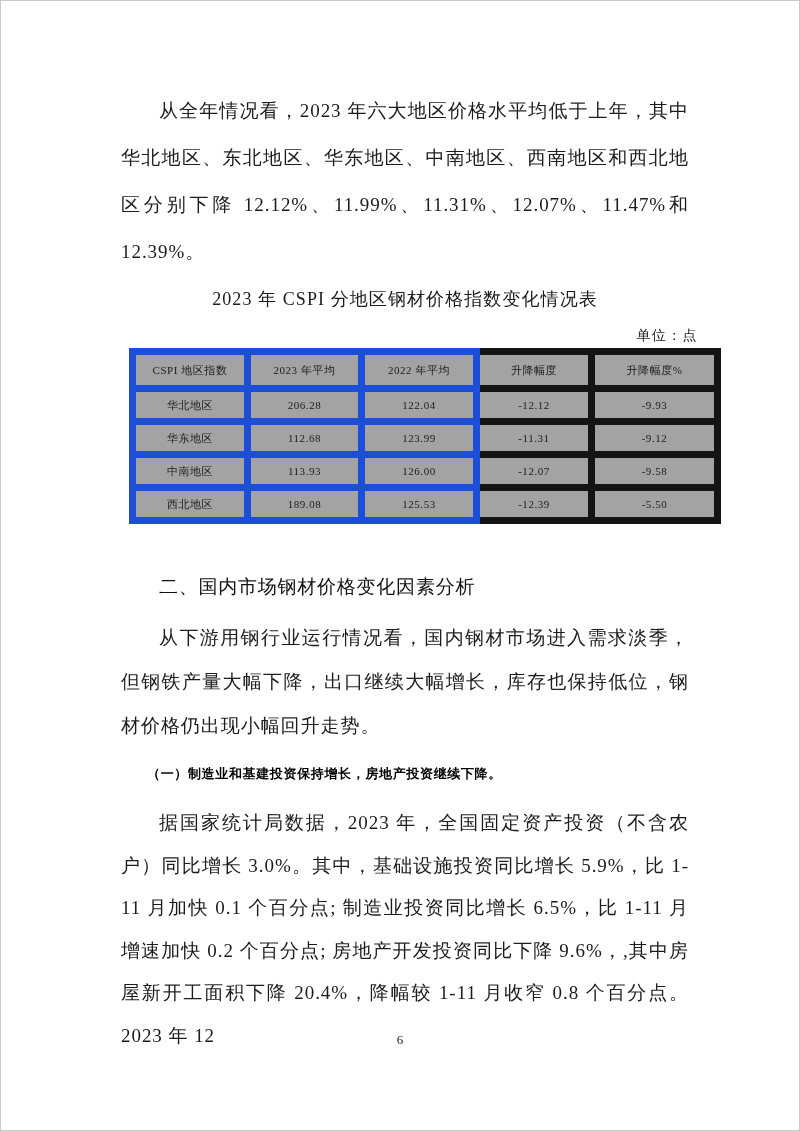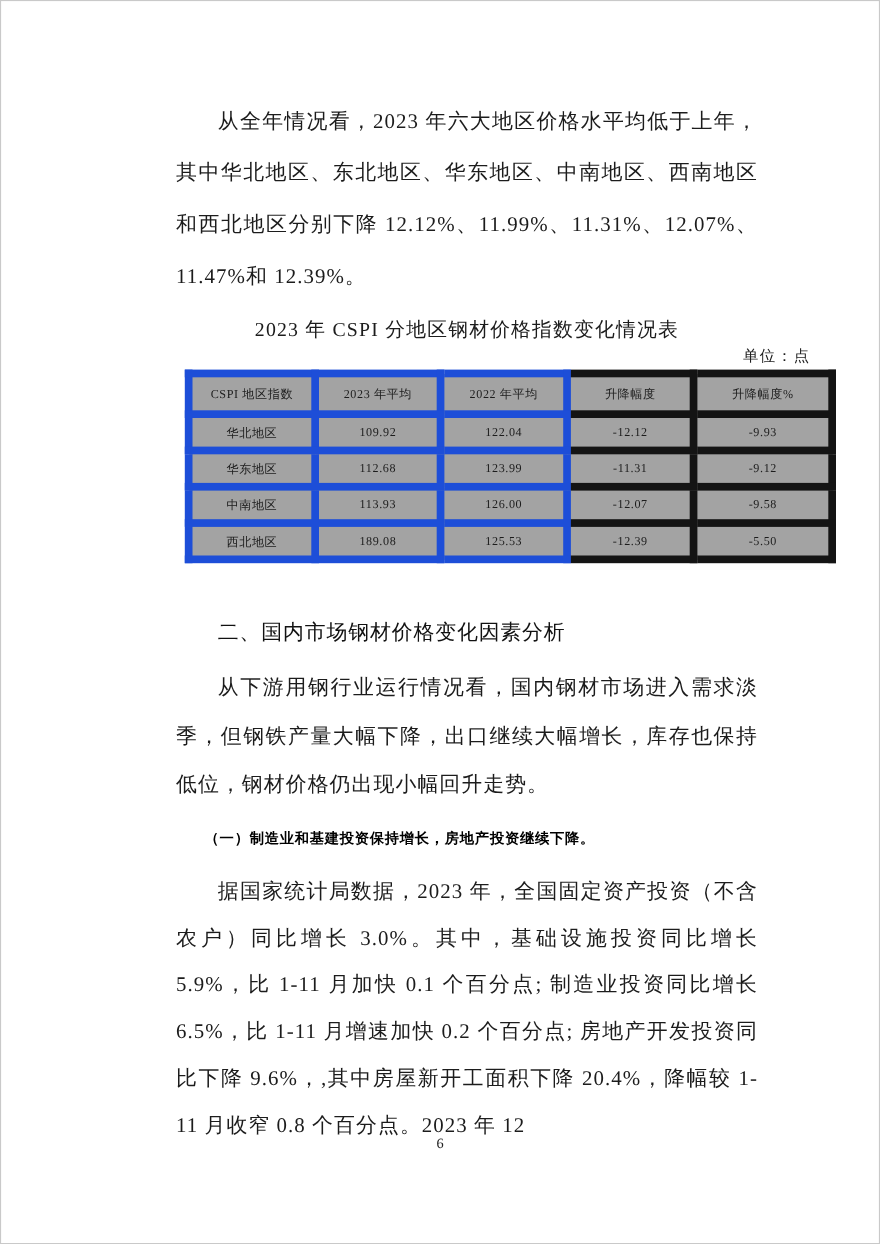--- a/index.html
+++ b/index.html
@@ -8,21 +8,20 @@
     width: 800px; height: 1131px;
     font-family: "Liberation Serif", "DejaVu Serif", serif;
     color: #1c1c1c;
   }
   .page {
     position: relative;
     width: 800px; height: 1131px;
     background: #ffffff;
     border: 1px solid #c9c9c9;
     overflow: hidden;
-    padding-left: 39px;
   }
   .content { padding: 86px 110px 0 120px; }
 
   .para {
     font-size: 19px;
     line-height: 47px;
     text-align: justify;
     text-justify: inter-ideograph;
     text-indent: 2em;
     letter-spacing: 0.05em;
@@ -31,21 +30,21 @@
   .table-title {
     text-align: center;
     font-size: 18px;
     margin-top: 12px;
     letter-spacing: 0.06em;
   }
 
   .unit-note {
     width: 585px;
     margin-left: 8px;
-    margin-top: 4px;
+    margin-top: 16px;
     text-align: right;
     padding-right: 16px;
     font-size: 14px;
     letter-spacing: 0.1em;
   }
 
   table.cspi {
     border-collapse: collapse;
     width: 585px;
     margin-left: 8px;
@@ -123,21 +122,21 @@
       <tbody>
           <tr class="head">
         <th>CSPI 地区指数</th>
         <th>2023 年平均</th>
         <th>2022 年平均</th>
         <th class="dk">升降幅度</th>
         <th class="dk">升降幅度%</th>
       </tr>
       <tr>
         <td>华北地区</td>
-        <td>109.92</td>
+        <td>206.28</td>
         <td>122.04</td>
         <td class="dk">-12.12</td>
         <td class="dk">-9.93</td>
       </tr>
       <tr>
         <td>华东地区</td>
         <td>112.68</td>
         <td>123.99</td>
         <td class="dk">-11.31</td>
         <td class="dk">-9.12</td>

